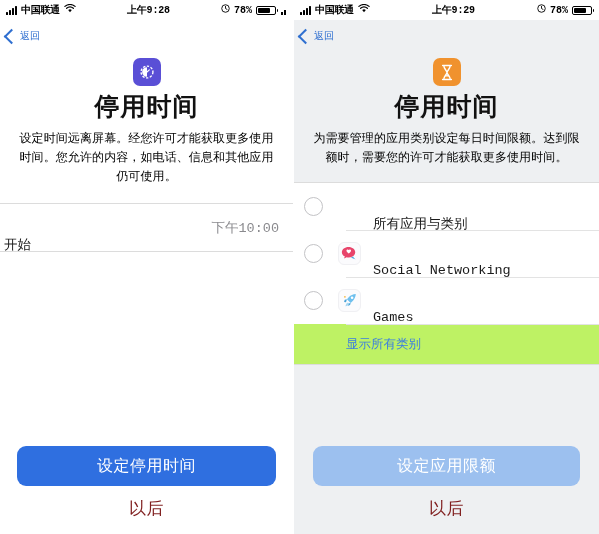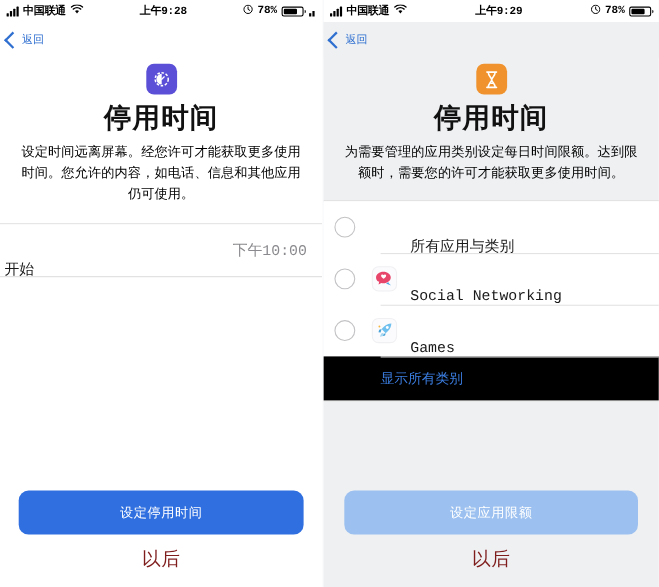--- a/index.html
+++ b/index.html
@@ -231,21 +231,21 @@
     box-sizing: border-box;
     overflow: hidden;
   }
   .cat-icon.spacer { background: transparent; border: none; }
   .row-sel .row-label { font-size: 13.5px; }
   .row-link {
     display: flex;
     align-items: center;
     height: 40px;
     padding-left: 52px;
-    background: #000000;
+    background: #bef264;
     position: relative;
     cursor: pointer;
   }
   .row-link::before {
     content: "";
     position: absolute;
     left: 52px;
     right: 0;
     top: 0;
     height: 1px;
@@ -264,21 +264,21 @@
     bottom: 14px;
     padding: 0 17px;
     box-sizing: border-box;
   }
   .phone-right .footer { padding: 0 19px; }
   .primary-btn {
     height: 40px;
     border-radius: 9px;
     background: #2f6fe0;
     color: #ffffff;
-    font-size: 12px;
+    font-size: 16px;
     display: flex;
     align-items: center;
     justify-content: center;
     letter-spacing: 0.5px;
     cursor: pointer;
     border: none;
     width: 100%;
     font-family: inherit;
   }
   .primary-btn.disabled {

